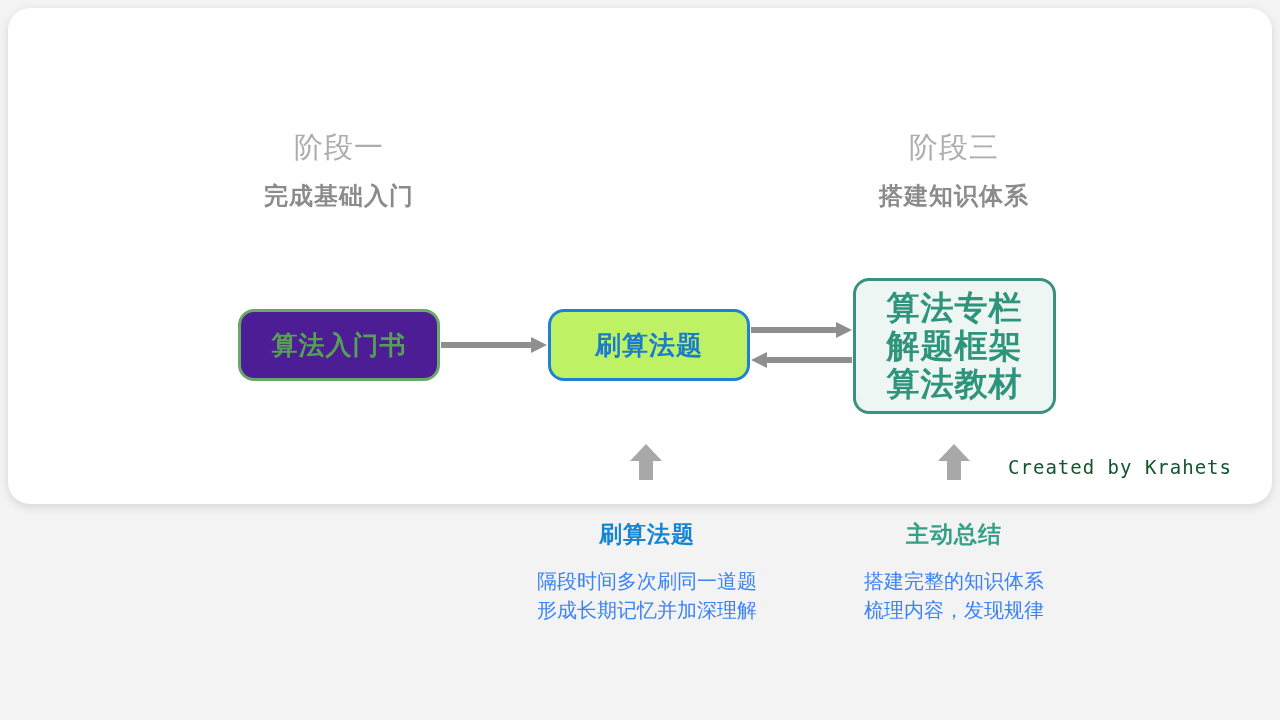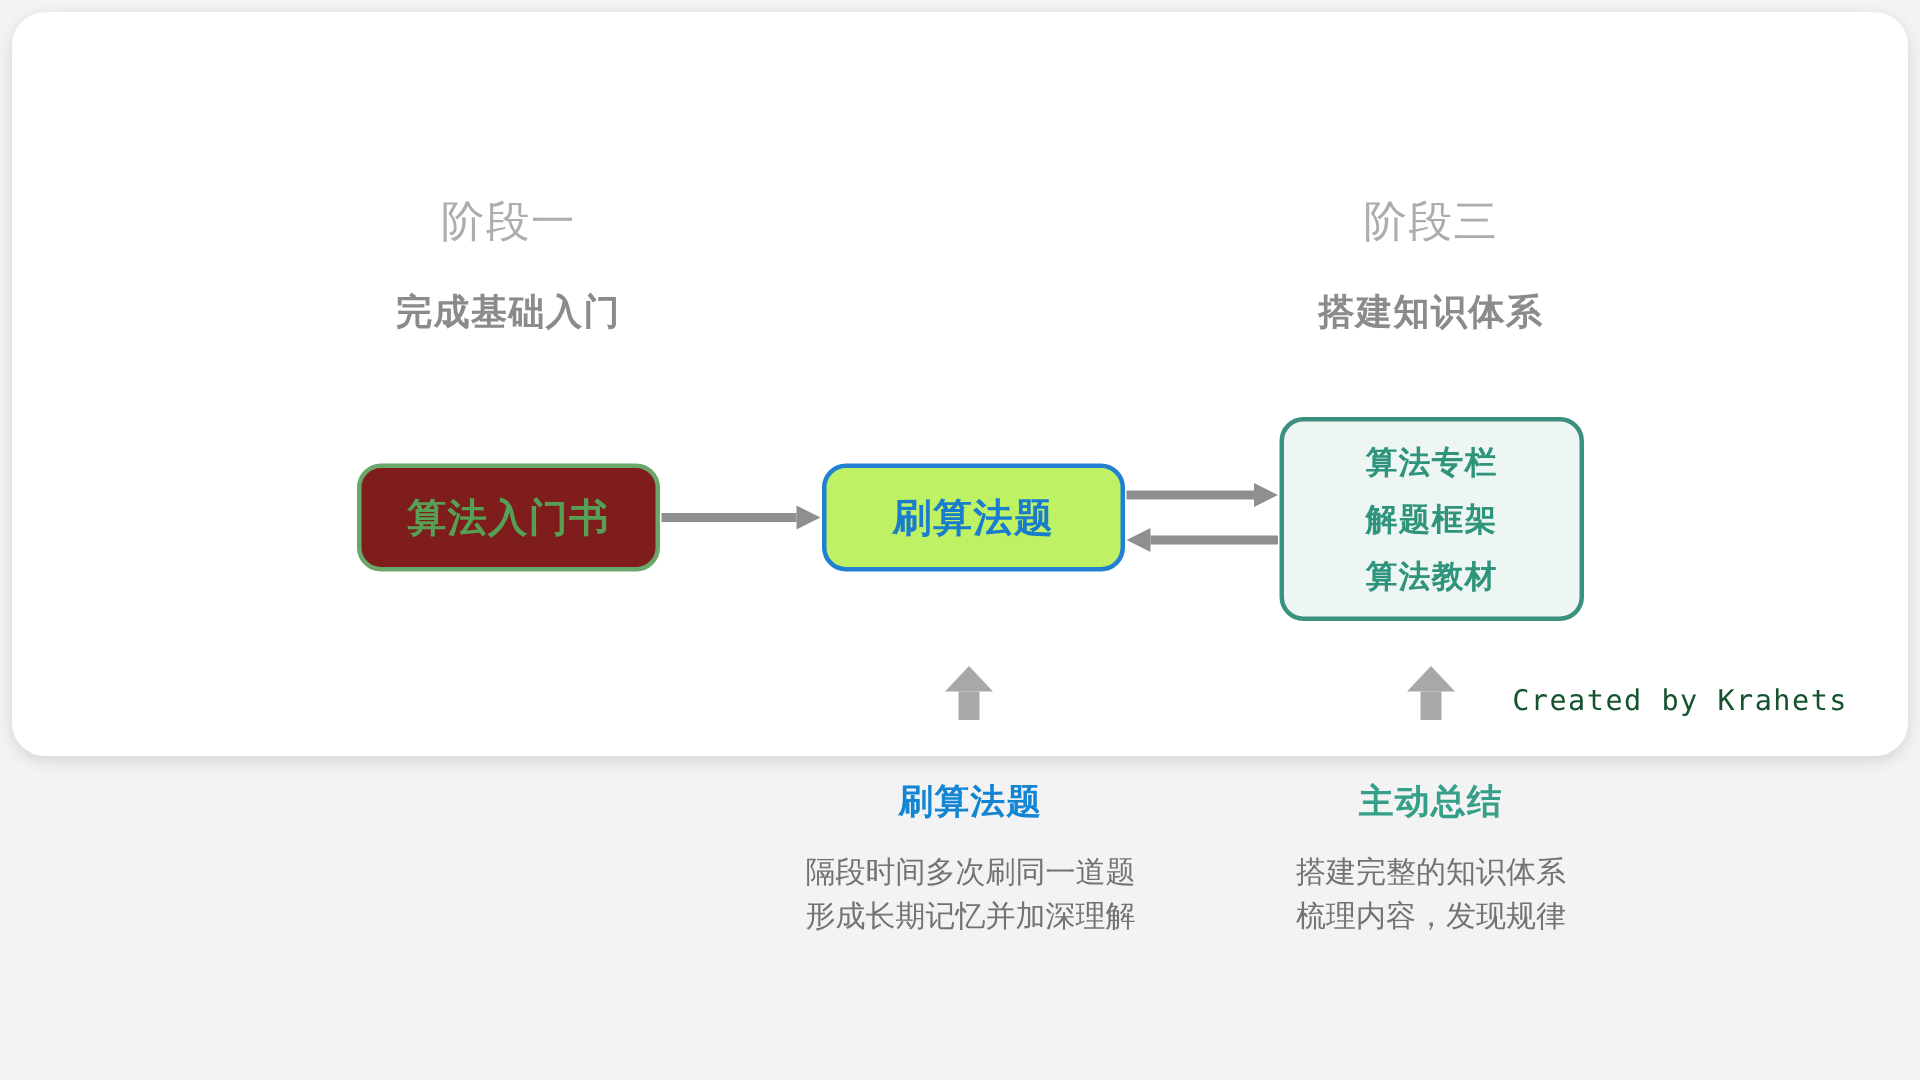--- a/index.html
+++ b/index.html
@@ -25,21 +25,21 @@
     top: 120px;
     text-align: center;
   }
   .stage-title {
     font-size: 29px;
     color: #adadad;
     font-weight: 500;
     letter-spacing: 1px;
   }
   .stage-subtitle {
-    margin-top: 24px;
+    margin-top: 12px;
     font-size: 24px;
     font-weight: bold;
     color: #8b8b8b;
     letter-spacing: 1px;
   }
   .hdr-1 { left: 181px; }
   .hdr-2 { left: 489px; }
   .hdr-3 { left: 796px; }
 
   .box {
@@ -47,25 +47,25 @@
     box-sizing: border-box;
     border-radius: 16px;
     border: 3px solid;
     display: flex;
     align-items: center;
     justify-content: center;
     font-weight: bold;
     letter-spacing: 1px;
   }
   .box-green  { left: 230px; top: 301px; width: 202px; height: 72px;
-                border-color: #6aa76a; background: #7f1d1d; color: #55a055; font-size: 26px; }
+                border-color: #6aa76a; background: #4c1d95; color: #55a055; font-size: 26px; }
   .box-blue   { left: 540px; top: 301px; width: 202px; height: 72px;
                 border-color: #2180d2; background: #bef264; color: #1a7ccd; font-size: 26px; }
   .box-teal   { left: 845px; top: 270px; width: 203px; height: 136px;
-                border-color: #3a917f; background: #eef6f3; color: #2e947c; font-size: 21px;
+                border-color: #3a917f; background: #eef6f3; color: #2e947c; font-size: 33px;
                 flex-direction: column; line-height: 38px; }
 
   .h-arrow {
     position: absolute;
     height: 16px;
     display: flex;
     align-items: center;
   }
   .h-arrow .shaft { flex: 1; height: 6px; background: #8f8f8f; }
   .h-arrow .head-right {
@@ -107,21 +107,21 @@
   .anno-label-mid   { left: 489px; color: #1385d3; }
   .anno-label-right { left: 796px; color: #35a089; }
 
   .anno-desc {
     position: absolute;
     width: 340px;
     top: 559px;
     text-align: center;
     font-size: 20px;
     line-height: 29px;
-    color: #737373;
+    color: #3b82f6;
   }
   .anno-desc-mid   { left: 469px; }
   .anno-desc-right { left: 776px; }
 
   .footer-credit {
     position: absolute;
     right: 40px;
     bottom: 26px;
     font-family: "DejaVu Sans Mono", "Liberation Mono", monospace;
     font-size: 19px;

